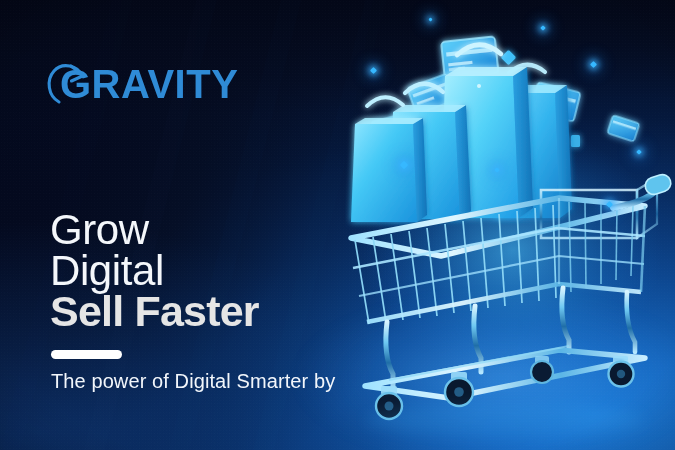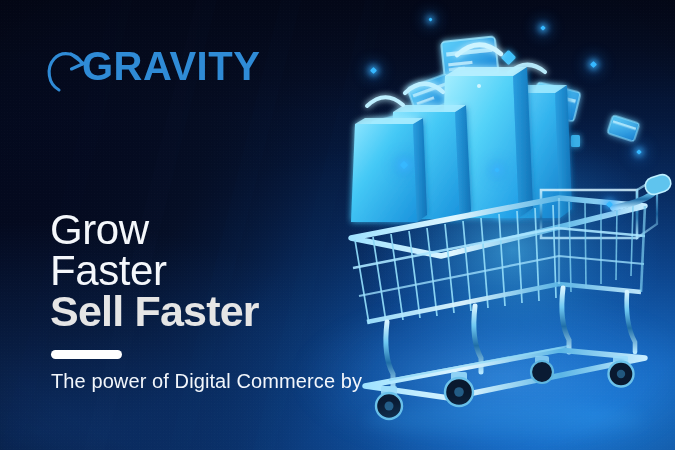--- a/index.html
+++ b/index.html
@@ -92,24 +92,24 @@
     position: absolute;
     left: 0; top: 0;
     width: 430px; height: 100%;
     z-index: 20;
   }
 
   
   .logo {
     position: absolute;
     left: 50px;
-    top: 46px;
+    top: 58px;
     display: flex;
+    align-items: center;
     height: 52px;
-    padding-left: 22px;
   }
   .logo-mark {
     position: absolute;
     left: -8px;
     top: 2px;
     width: 50px;
     height: 48px;
   }
   .logo-word {
     position: relative;
@@ -430,24 +430,24 @@
         <svg viewBox="0 0 50 48" xmlns="http://www.w3.org/2000/svg" aria-hidden="true">
           <path d="M40 16 C36 5, 20 2, 12 11 C4 20, 6 36, 17 42" fill="none" stroke="#2f8bd6" stroke-width="3.1" stroke-linecap="round"></path>
           <path d="M29 6 L41.5 15.5 L29.5 21" fill="none" stroke="#2f8bd6" stroke-width="3.1" stroke-linecap="round" stroke-linejoin="round"></path>
         </svg>
       </span>
       <span class="logo-word">GRAVITY</span>
     </div>
 
     <div class="headline">
       <div class="hl-line hl-light">Grow</div>
-      <div class="hl-line hl-light">Faster</div>
+      <div class="hl-line hl-light">Digital</div>
       <div class="hl-line hl-bold">Sell Faster</div>
     </div>
 
     <div class="divider"></div>
 
-    <div class="subtitle">The power of Digital Commerce by</div>
+    <div class="subtitle">The power of Digital Smarter by</div>
   </div>
 
   <div class="bg-noise"></div>
   <div class="bg-vignette"></div>
 </div>
 
 </body></html>

